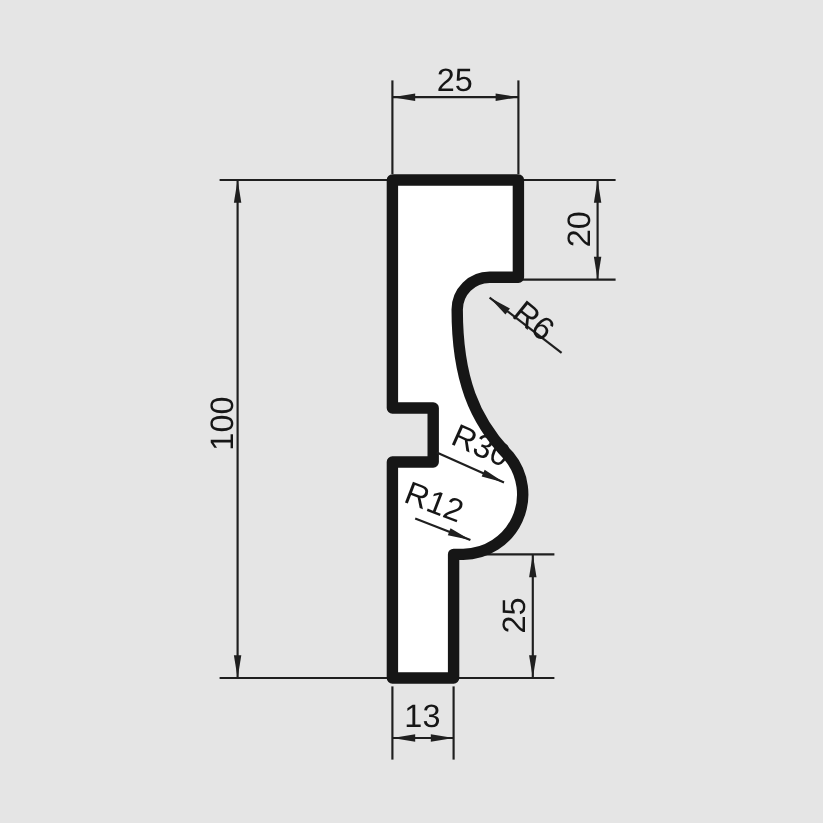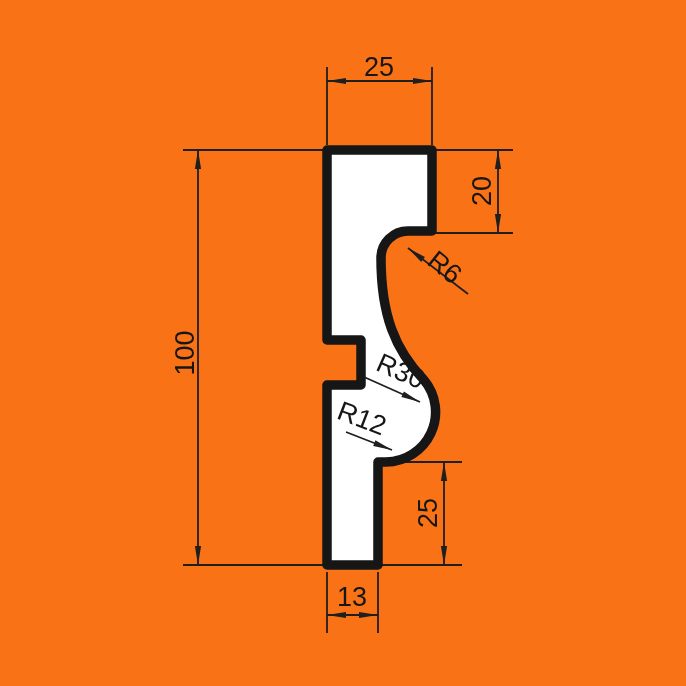--- a/index.html
+++ b/index.html
@@ -8,21 +8,21 @@
     background: #ffffff;
     width: 686px;
     height: 686px;
     overflow: hidden;
     font-family: "Liberation Sans", sans-serif;
   }
   .stage {
     position: relative;
     width: 686px;
     height: 686px;
-    background: #f97316;
+    background: #e5e5e5;
   }
   svg { display: block; }
   .thin {
     stroke: #1f1f1f;
     stroke-width: 1.8;
     fill: none;
   }
   .dim {
     stroke: #1f1f1f;
     stroke-width: 1.8;

